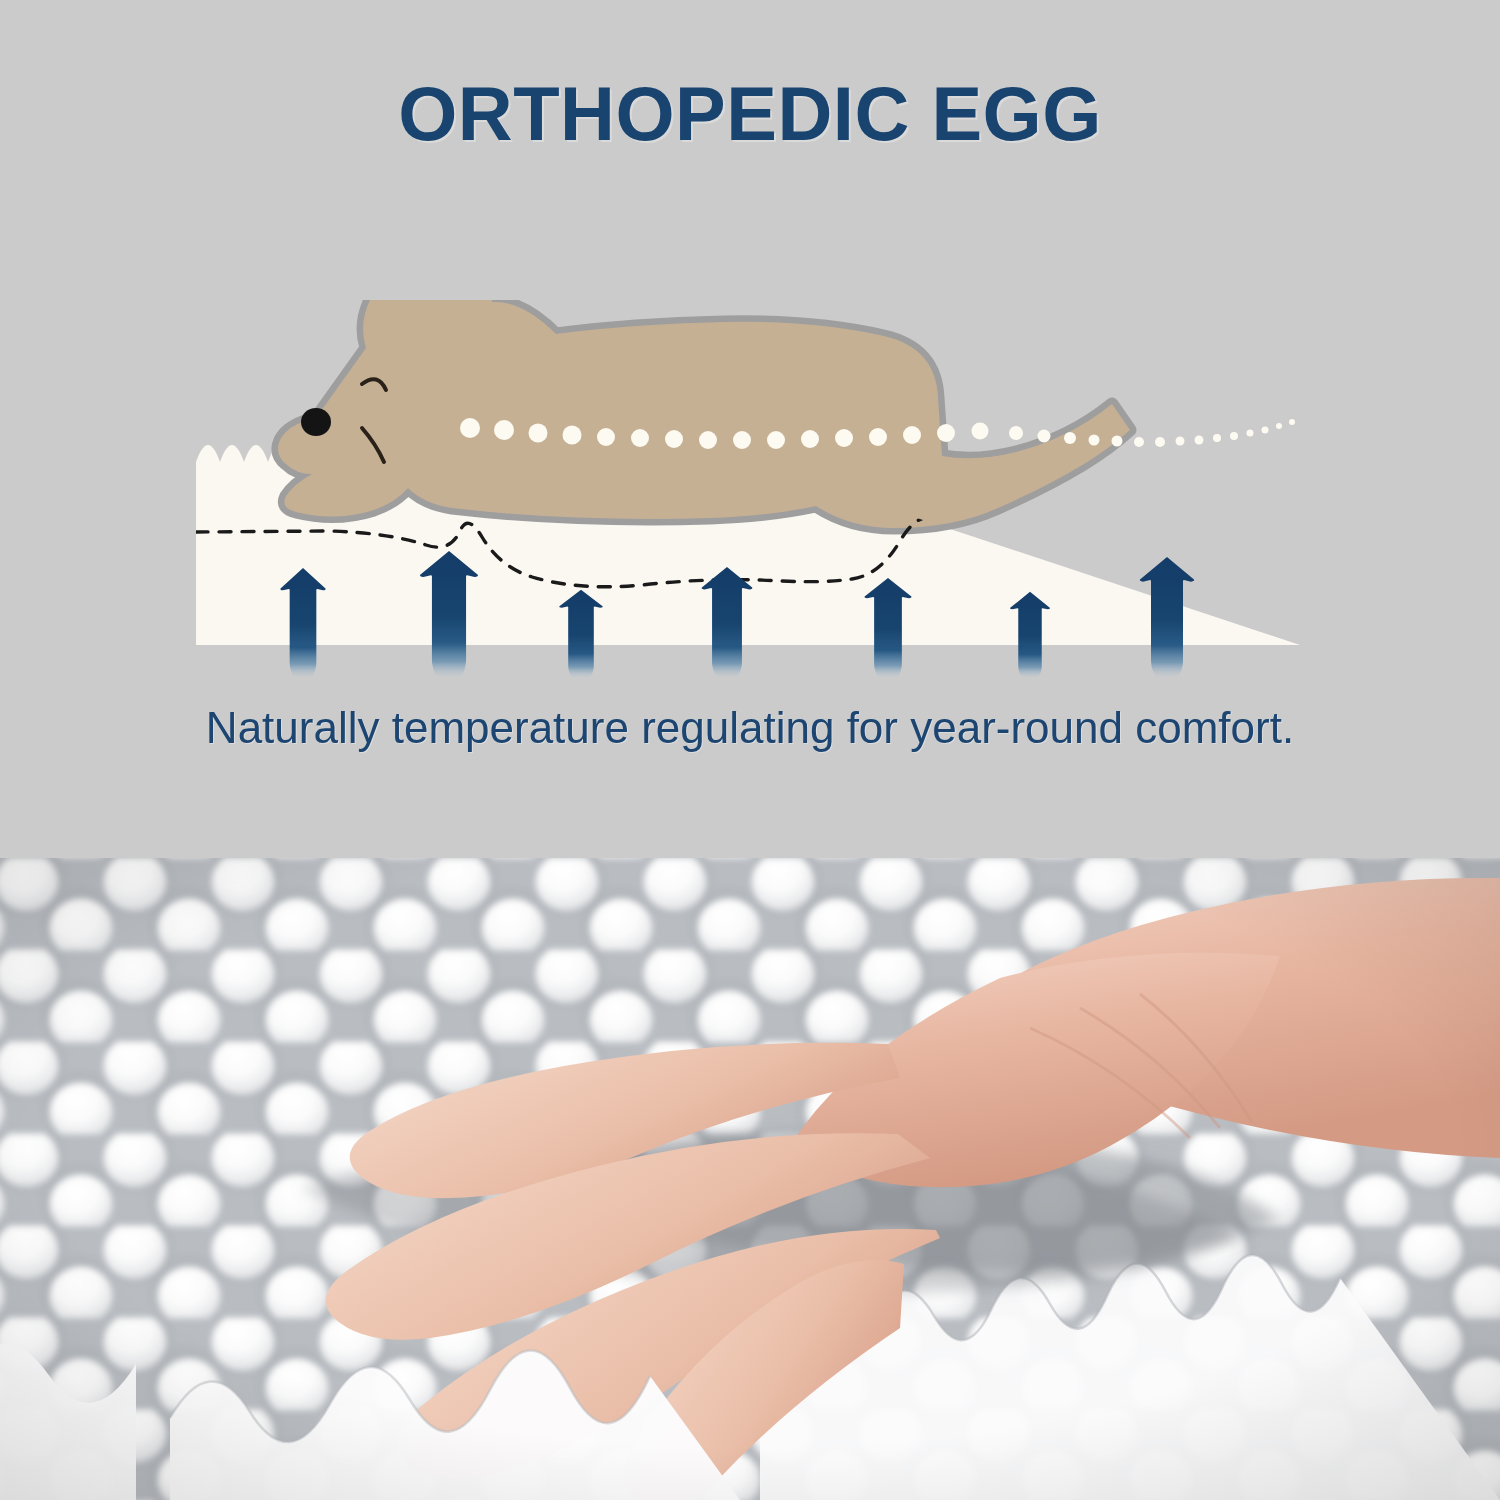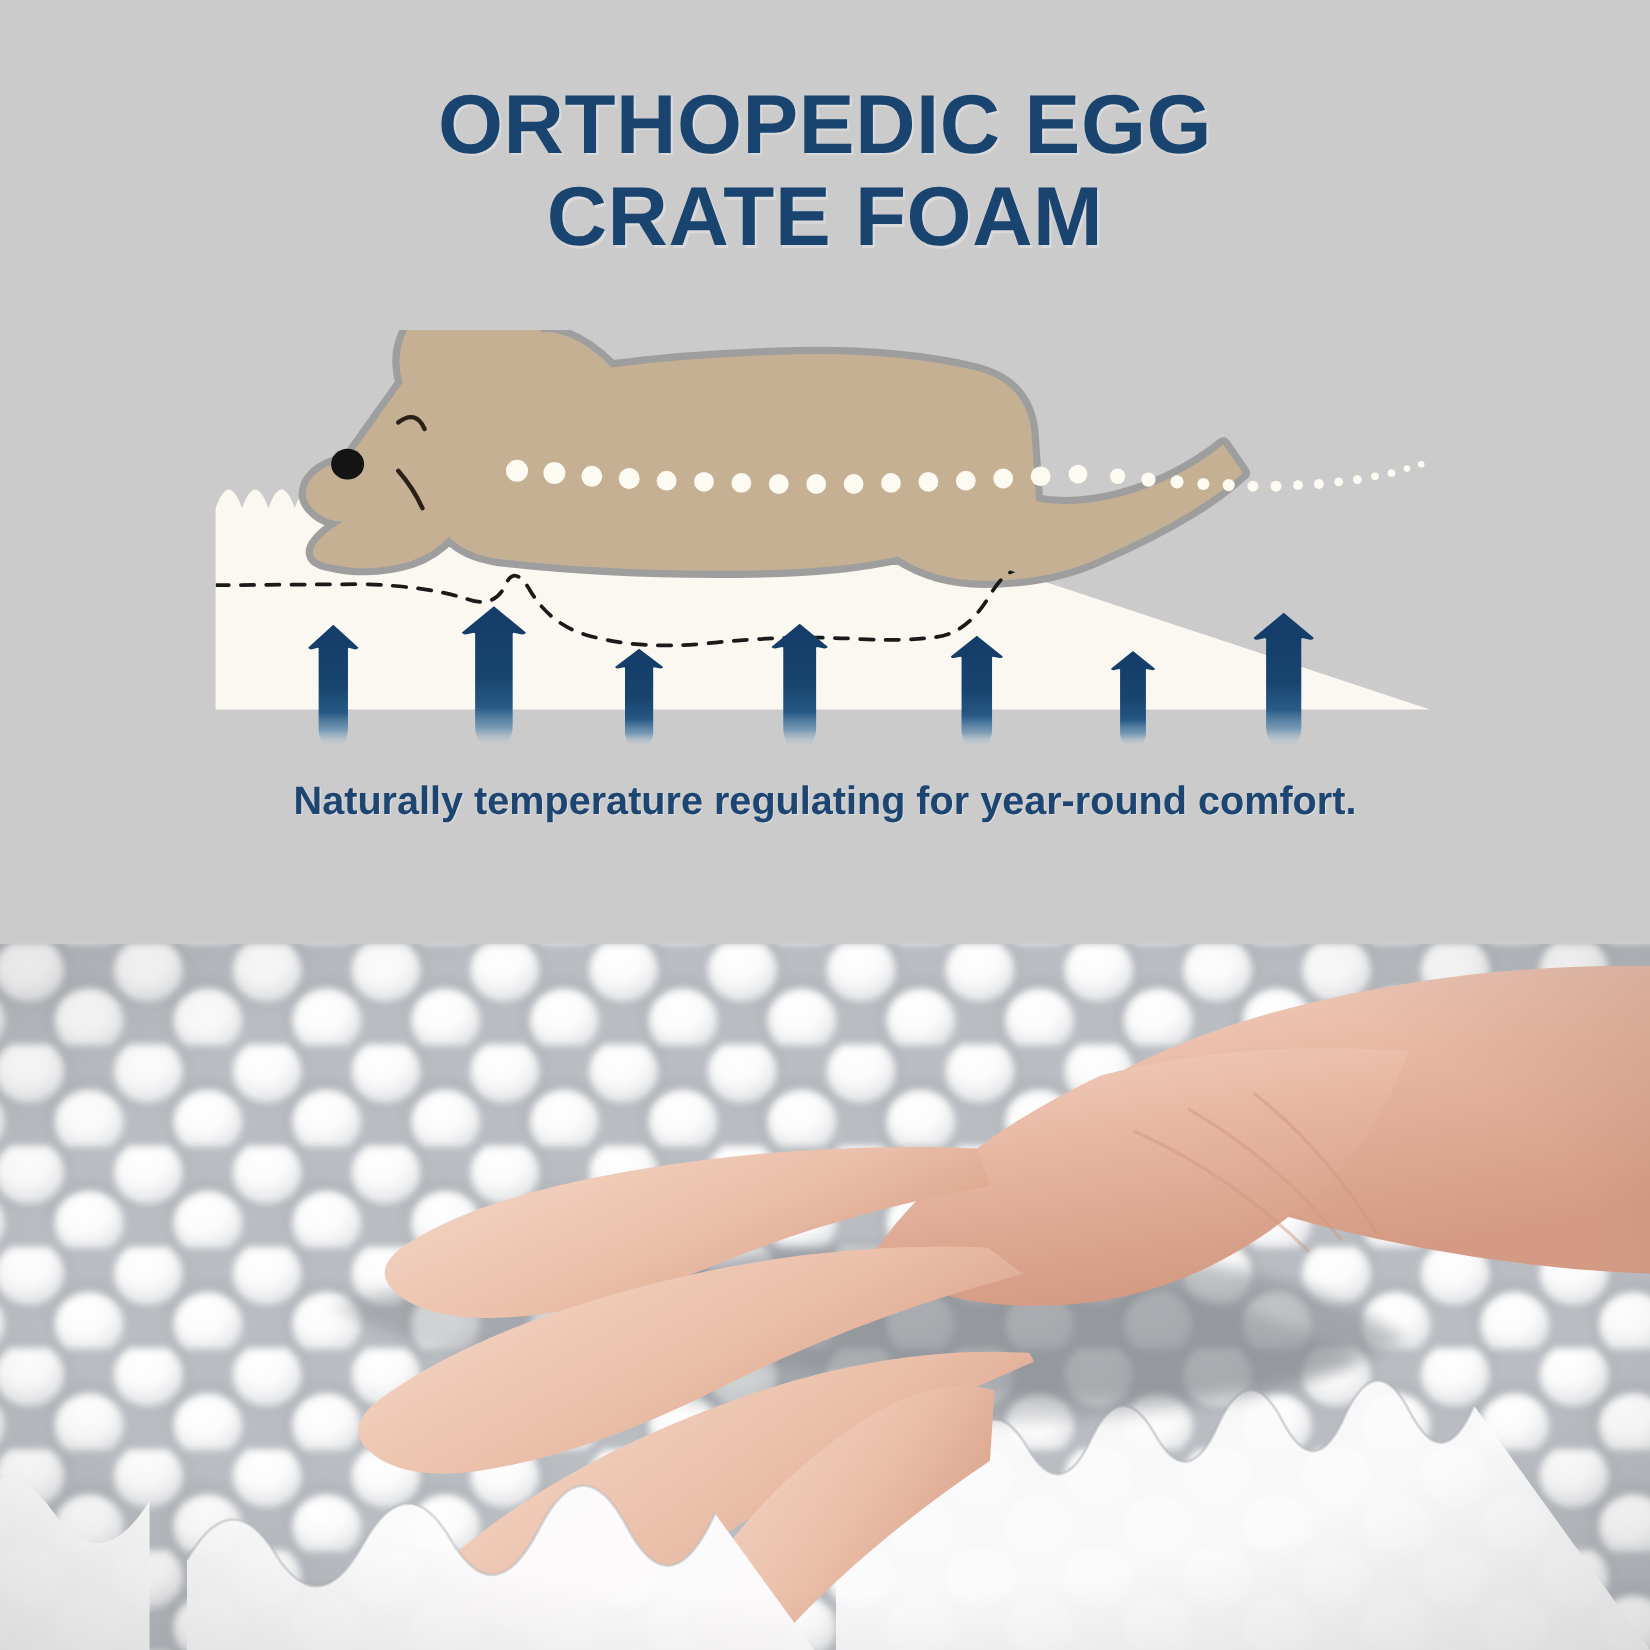--- a/index.html
+++ b/index.html
@@ -53,23 +53,23 @@
     height: 380px;
   }
 
   #caption {
     position: absolute;
     left: 0;
     top: 700px;
     width: 1500px;
     text-align: center;
     color: #1c4571;
-    font-size: 36px;
+    font-size: 44px;
     line-height: 56px;
-    font-weight: bold;
+    font-weight: normal;
     text-shadow: 1px 1px 0 rgba(255,255,255,0.35);
   }
   #caption .cap-line { display: block; white-space: nowrap; }
 
   
   #photo {
     position: absolute;
     left: 0; top: 858px;
     width: 1500px;
     height: 642px;
@@ -80,21 +80,20 @@
 </style>
 </head>
 <body>
 
 <div id="page">
 
   <section id="info-panel">
 
     <h1 id="headline">
       <span class="hl-line">ORTHOPEDIC EGG</span>
-      <span class="hl-line">CRATE FOAM</span>
     </h1>
 
     <div id="diagram">
       <svg viewBox="0 0 1500 380" width="1500" height="380" xmlns="http://www.w3.org/2000/svg">
         <defs>
 
           <linearGradient id="arrowGrad" x1="0" y1="0" x2="0" y2="1">
             <stop offset="0%" stop-color="#143c68" stop-opacity="1"></stop>
             <stop offset="52%" stop-color="#17456f" stop-opacity="1"></stop>
             <stop offset="73%" stop-color="#1d5280" stop-opacity="0.95"></stop>

